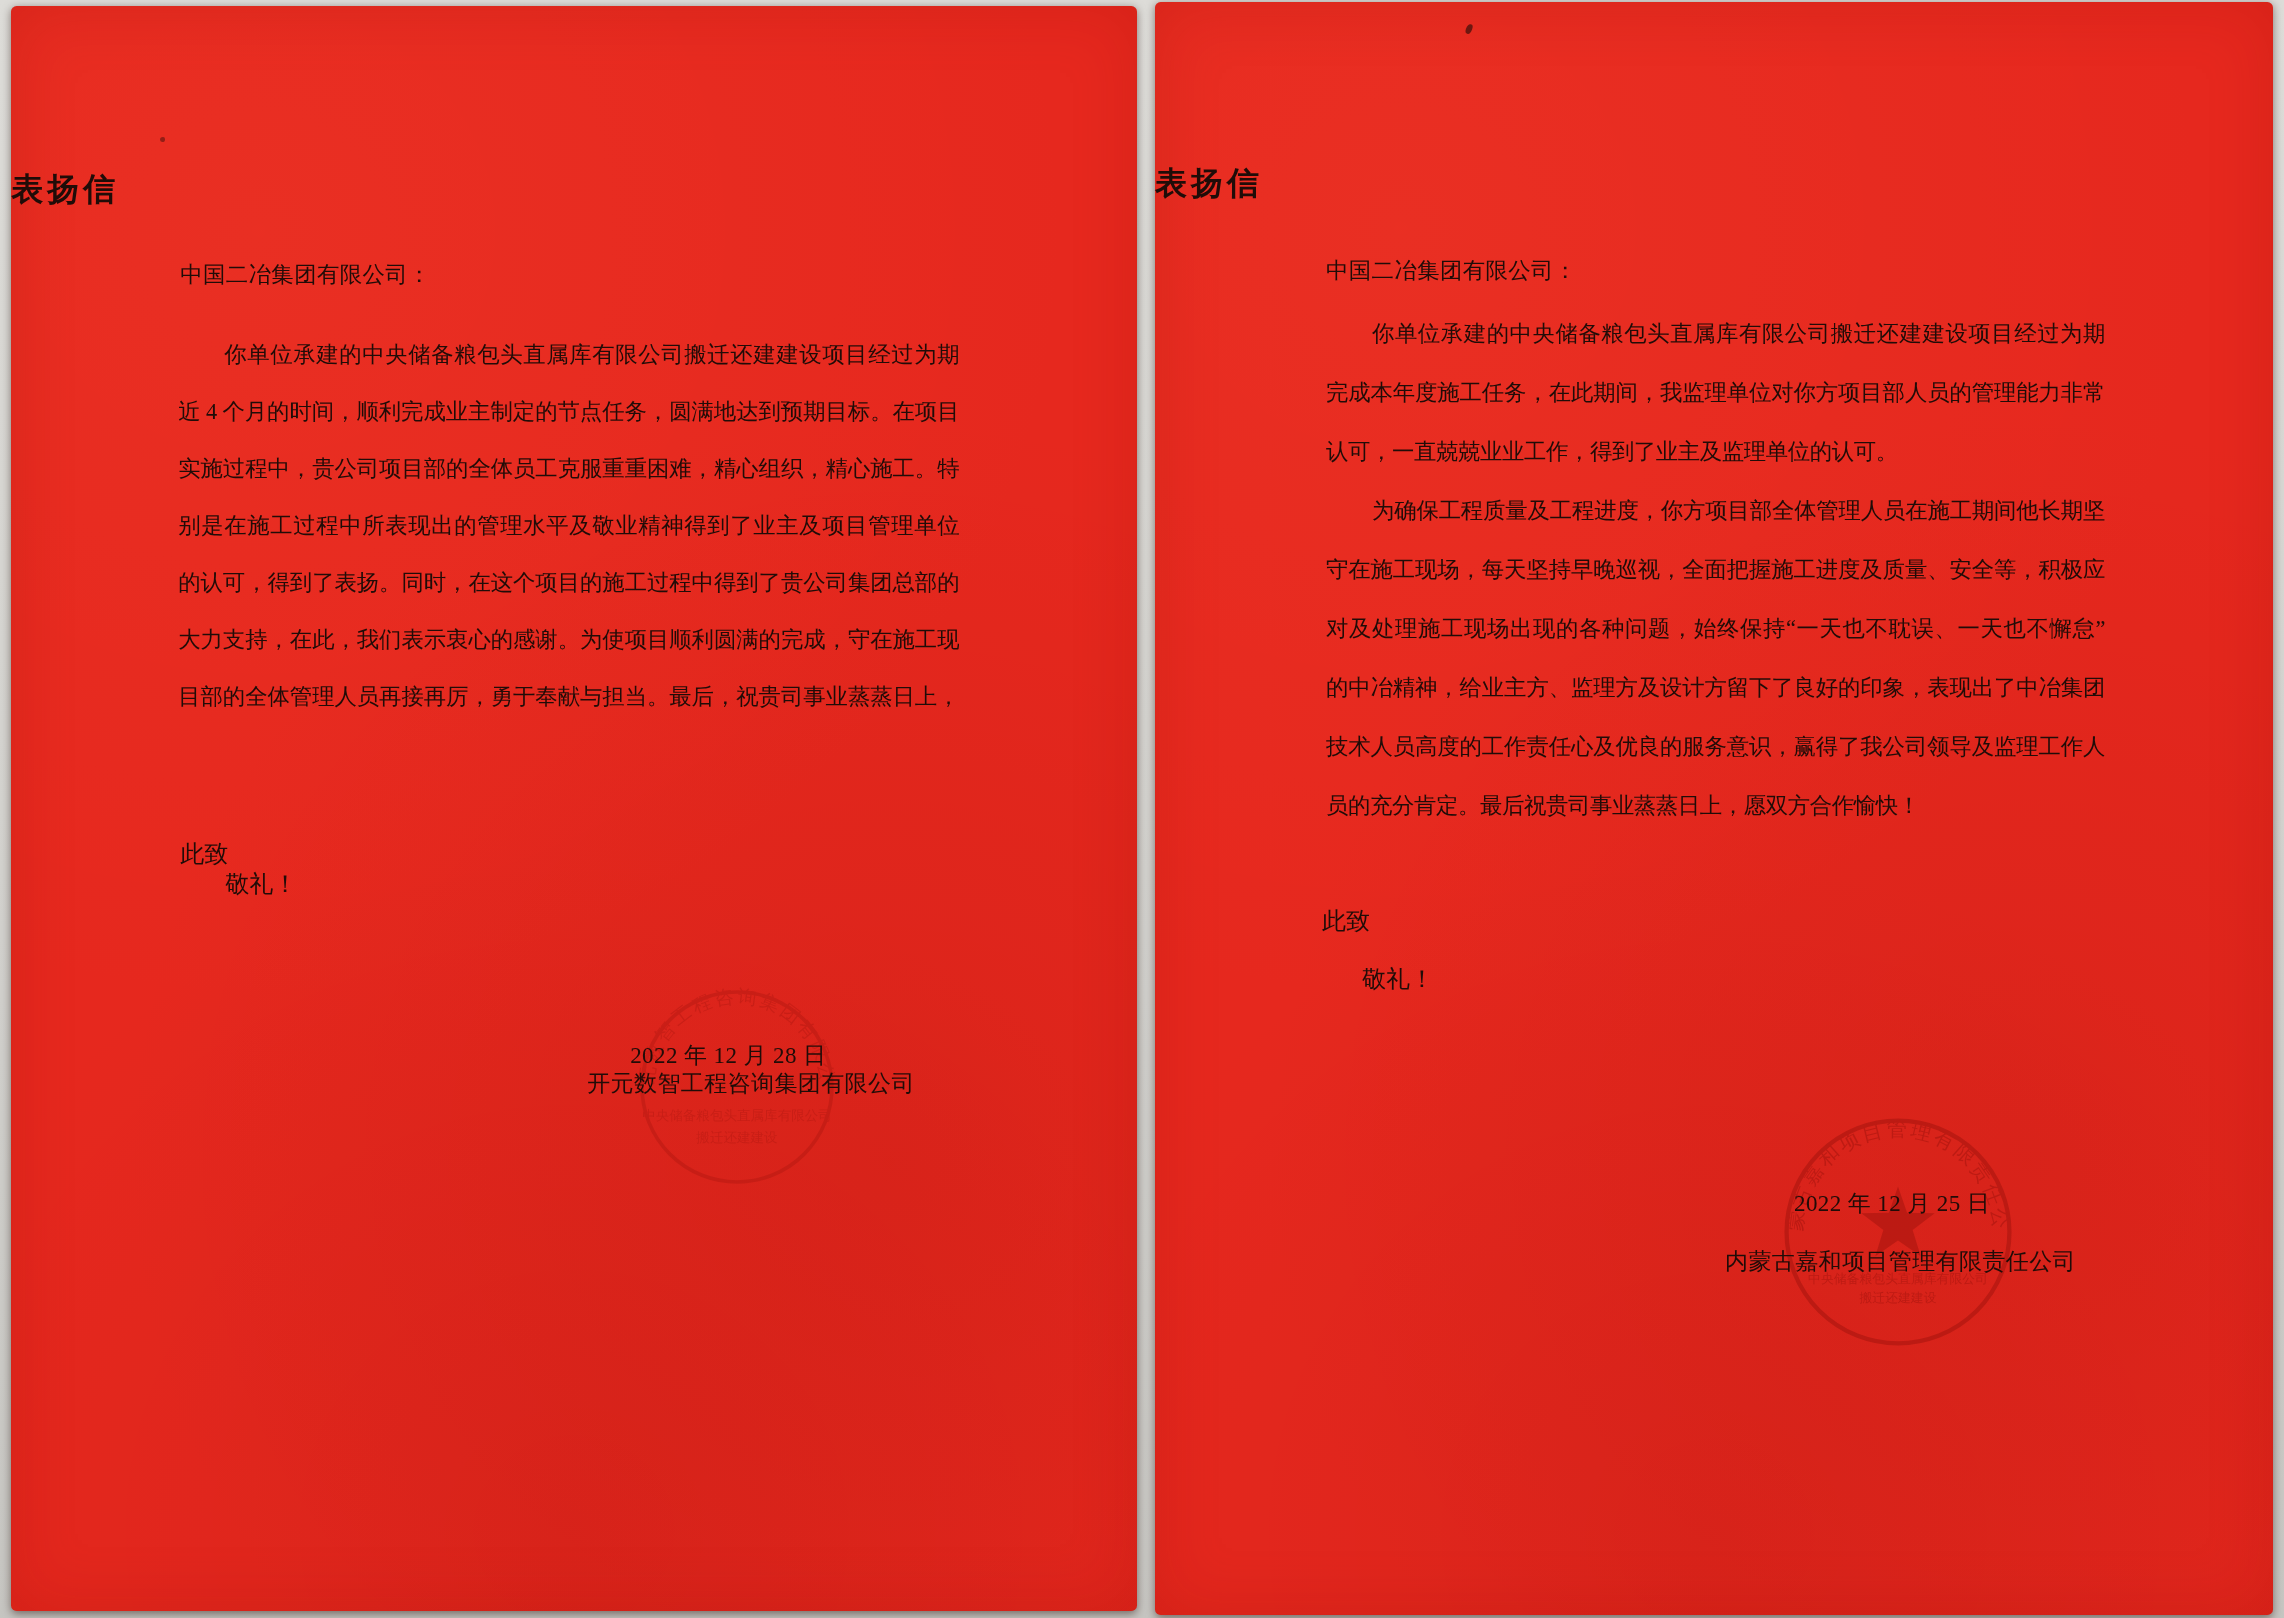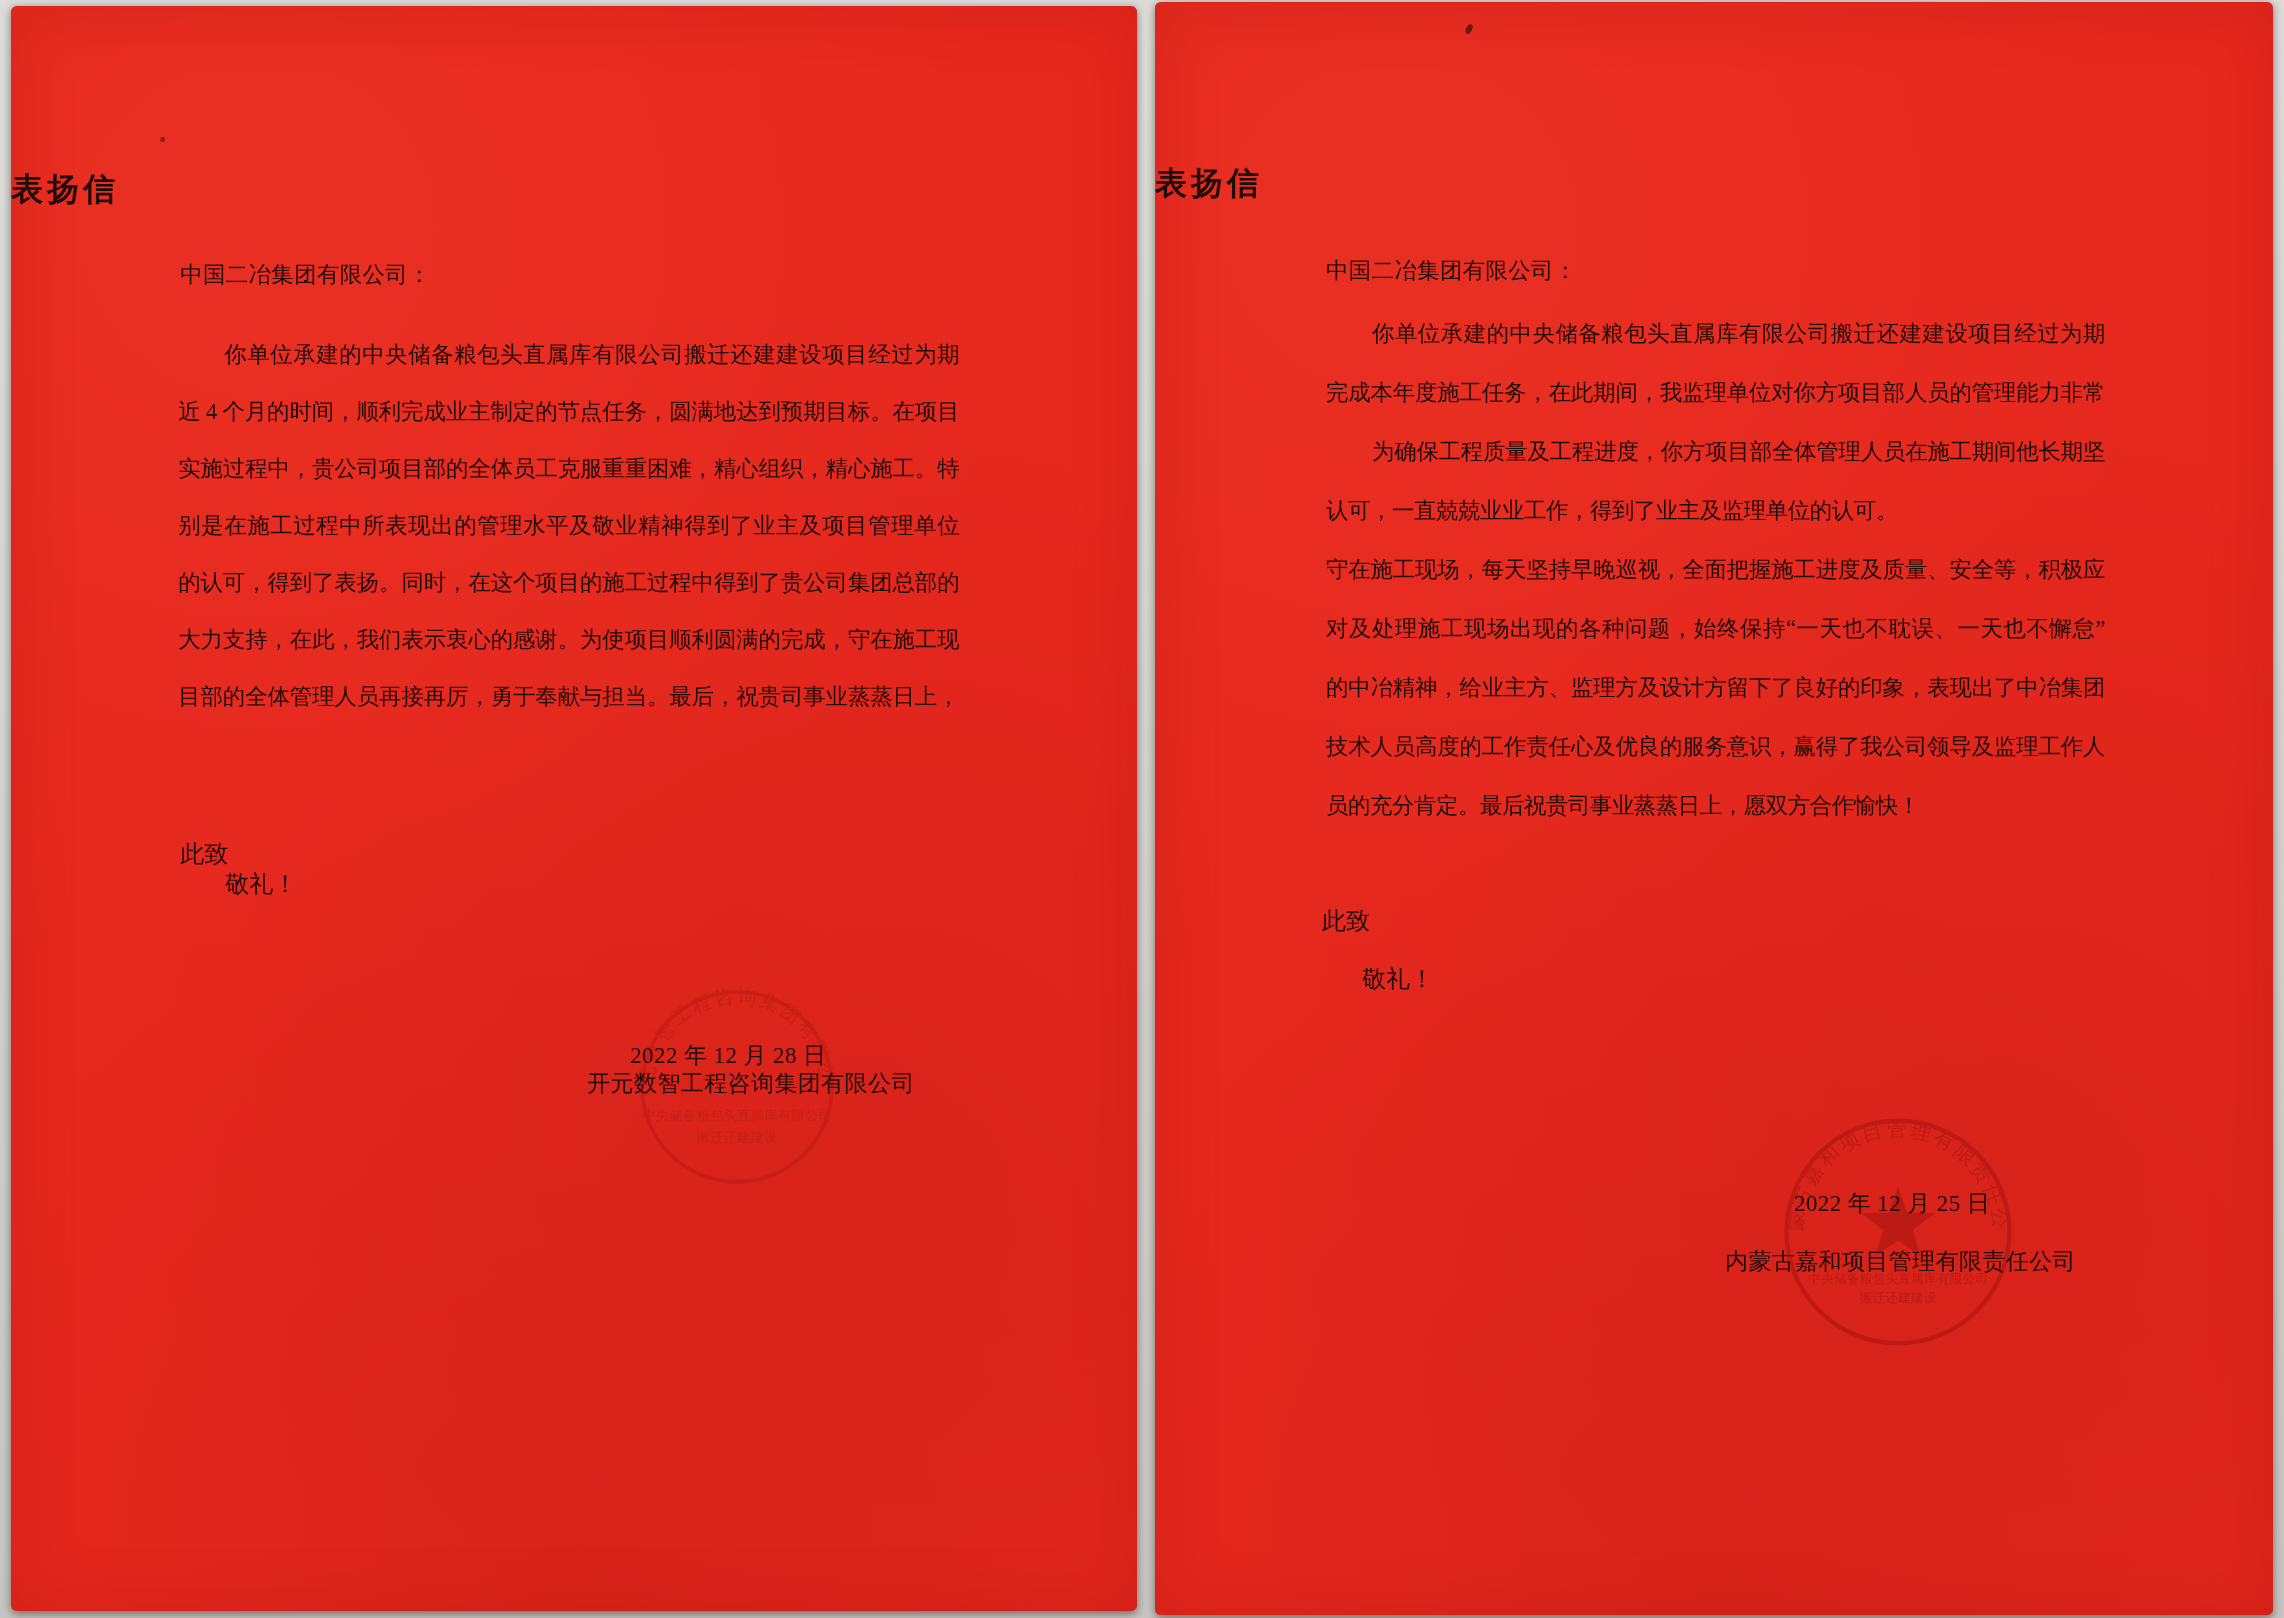--- a/index.html
+++ b/index.html
@@ -84,22 +84,22 @@
   <div class="speck speck-l"></div>
 </div>
 
 <div class="page page-right">
   <div class="t title" style="top:165px;left:0;">表扬信</div>
   <div class="t salutation" style="left:171px;top:258px;">中国二冶集团有限公司：</div>
 
   <div class="body-block" style="left:171px;top:302px;width:779px;">
     <span class="ln just ind">你单位承建的中央储备粮包头直属库有限公司搬迁还建建设项目经过为期</span>
     <span class="ln just">完成本年度施工任务，在此期间，我监理单位对你方项目部人员的管理能力非常</span>
+    <span class="ln">认可，一直兢兢业业工作，得到了业主及监理单位的认可。</span>
     <span class="ln just ind">为确保工程质量及工程进度，你方项目部全体管理人员在施工期间他长期坚</span>
-    <span class="ln">认可，一直兢兢业业工作，得到了业主及监理单位的认可。</span>
     <span class="ln just">守在施工现场，每天坚持早晚巡视，全面把握施工进度及质量、安全等，积极应</span>
     <span class="ln just">对及处理施工现场出现的各种问题，始终保持“一天也不耽误、一天也不懈怠”</span>
     <span class="ln just">的中冶精神，给业主方、监理方及设计方留下了良好的印象，表现出了中冶集团</span>
     <span class="ln just">技术人员高度的工作责任心及优良的服务意识，赢得了我公司领导及监理工作人</span>
     <span class="ln">员的充分肯定。最后祝贵司事业蒸蒸日上，愿双方合作愉快！</span>
   </div>
 
   <div class="t closing" style="left:167px;top:907px;">此致</div>
   <div class="t salute" style="left:207px;top:965px;">敬礼！</div>
 

